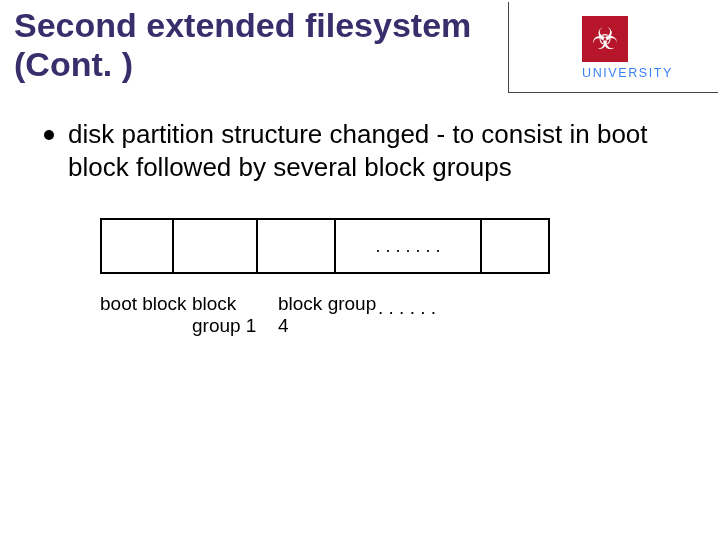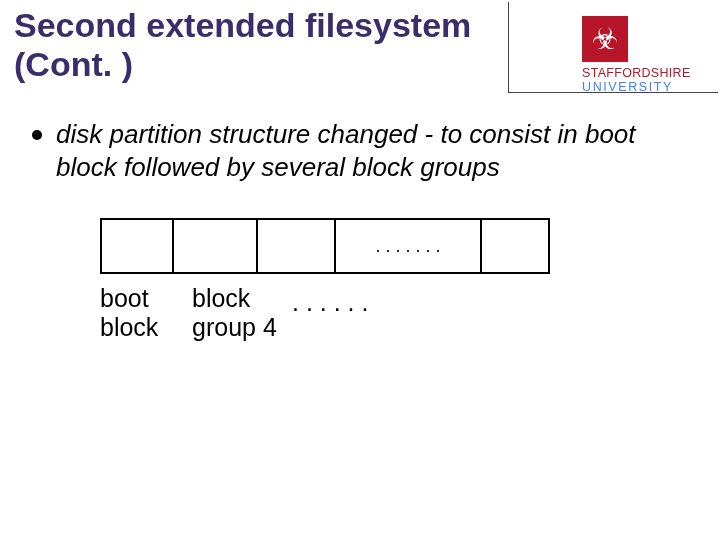--- a/index.html
+++ b/index.html
@@ -46,23 +46,22 @@
   }
   .logo-text {
     font-size: 12.5px;
     letter-spacing: 0.3px;
   }
   .logo-line1 { color: #b7152a; font-weight: 400; }
   .logo-line2 { color: #3b82f6; font-weight: 400; letter-spacing: 1.6px; }
 
   .body {
     position: absolute;
-    left: 32px; top: 118px;
+    left: 44px; top: 118px;
     right: 28px;
-    font-style: italic;
   }
   .bullet-row { display: flex; align-items: flex-start; }
   .bullet-dot {
     flex: 0 0 auto;
     width: 10px; height: 10px;
     border-radius: 50%;
     background: #000;
     margin-top: 12px;
     margin-right: 14px;
   }
@@ -86,42 +85,41 @@
   .cell.c1 { width: 84px; }
   .cell.c2 { width: 78px; }
   .cell.c3 { flex: 1; display: flex; align-items: center; justify-content: center; font-size: 18px; }
   .cell.c4 { width: 66px; border-right: 0; }
 
   .labels {
     width: 520px;
     margin-top: 10px;
     display: flex;
   }
-  .lbl { font-size: 25px; line-height: 1.15; }
+  .lbl { font-size: 19px; line-height: 1.15; margin-top: 9px; }
   .lbl.l0 { width: 92px; }
   .lbl.l1 { width: 86px; }
   .lbl.l2 { width: 100px; }
   .lbl.l3 { width: 82px; padding-top: 4px; }
   .lbl.l4 { width: 100px; }
 </style>
 </head>
 <body>
 <div class="slide">
 
   <h1 class="title">Second extended filesystem (Cont. )</h1>
 
   <div class="title-rule-v"></div>
   <div class="title-rule-h"></div>
 
   <div class="logo">
     <div class="logo-mark">
       <span class="logo-biohazard">☣</span>
     </div>
     <div class="logo-text">
-      <div class="logo-line1">STAFFORDSHIRE</div>
       <div class="logo-line2">UNIVERSITY</div>
     </div>
   </div>
 
   <div class="body">
     <div class="bullet-row">
       <span class="bullet-dot"></span>
       <span class="bullet-text">disk partition structure changed - to consist in boot block followed by several block groups</span>
     </div>
   </div>
@@ -129,18 +127,19 @@
   <div class="diagram">
     <div class="strip">
       <div class="cell c0"></div>
       <div class="cell c1"></div>
       <div class="cell c2"></div>
       <div class="cell c3">. . . . . . .</div>
       <div class="cell c4"></div>
     </div>
     <div class="labels">
       <div class="lbl l0">boot block</div>
+      <div class="lbl l1">block group 1</div>
       <div class="lbl l2">block group 4</div>
       <div class="lbl l3">. . . . . .</div>
     </div>
   </div>
 
 </div>
 
 </body></html>

